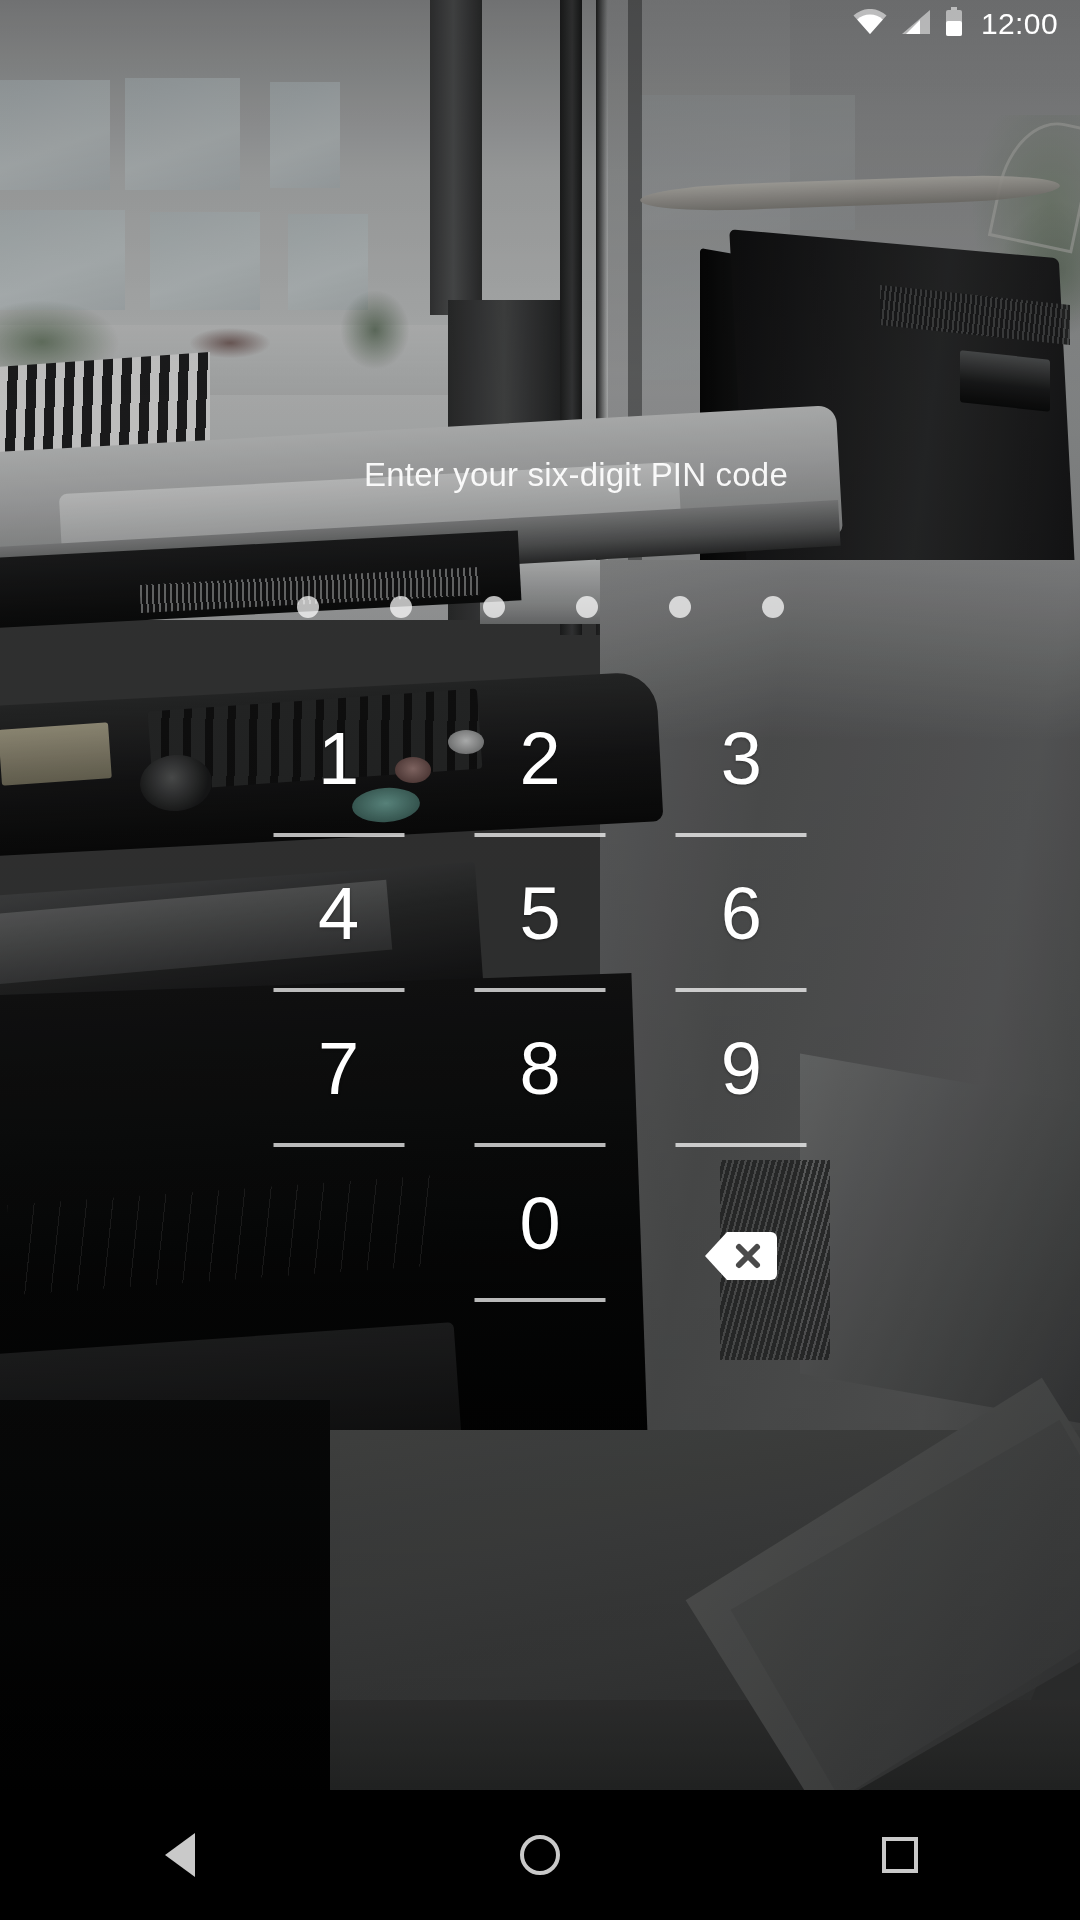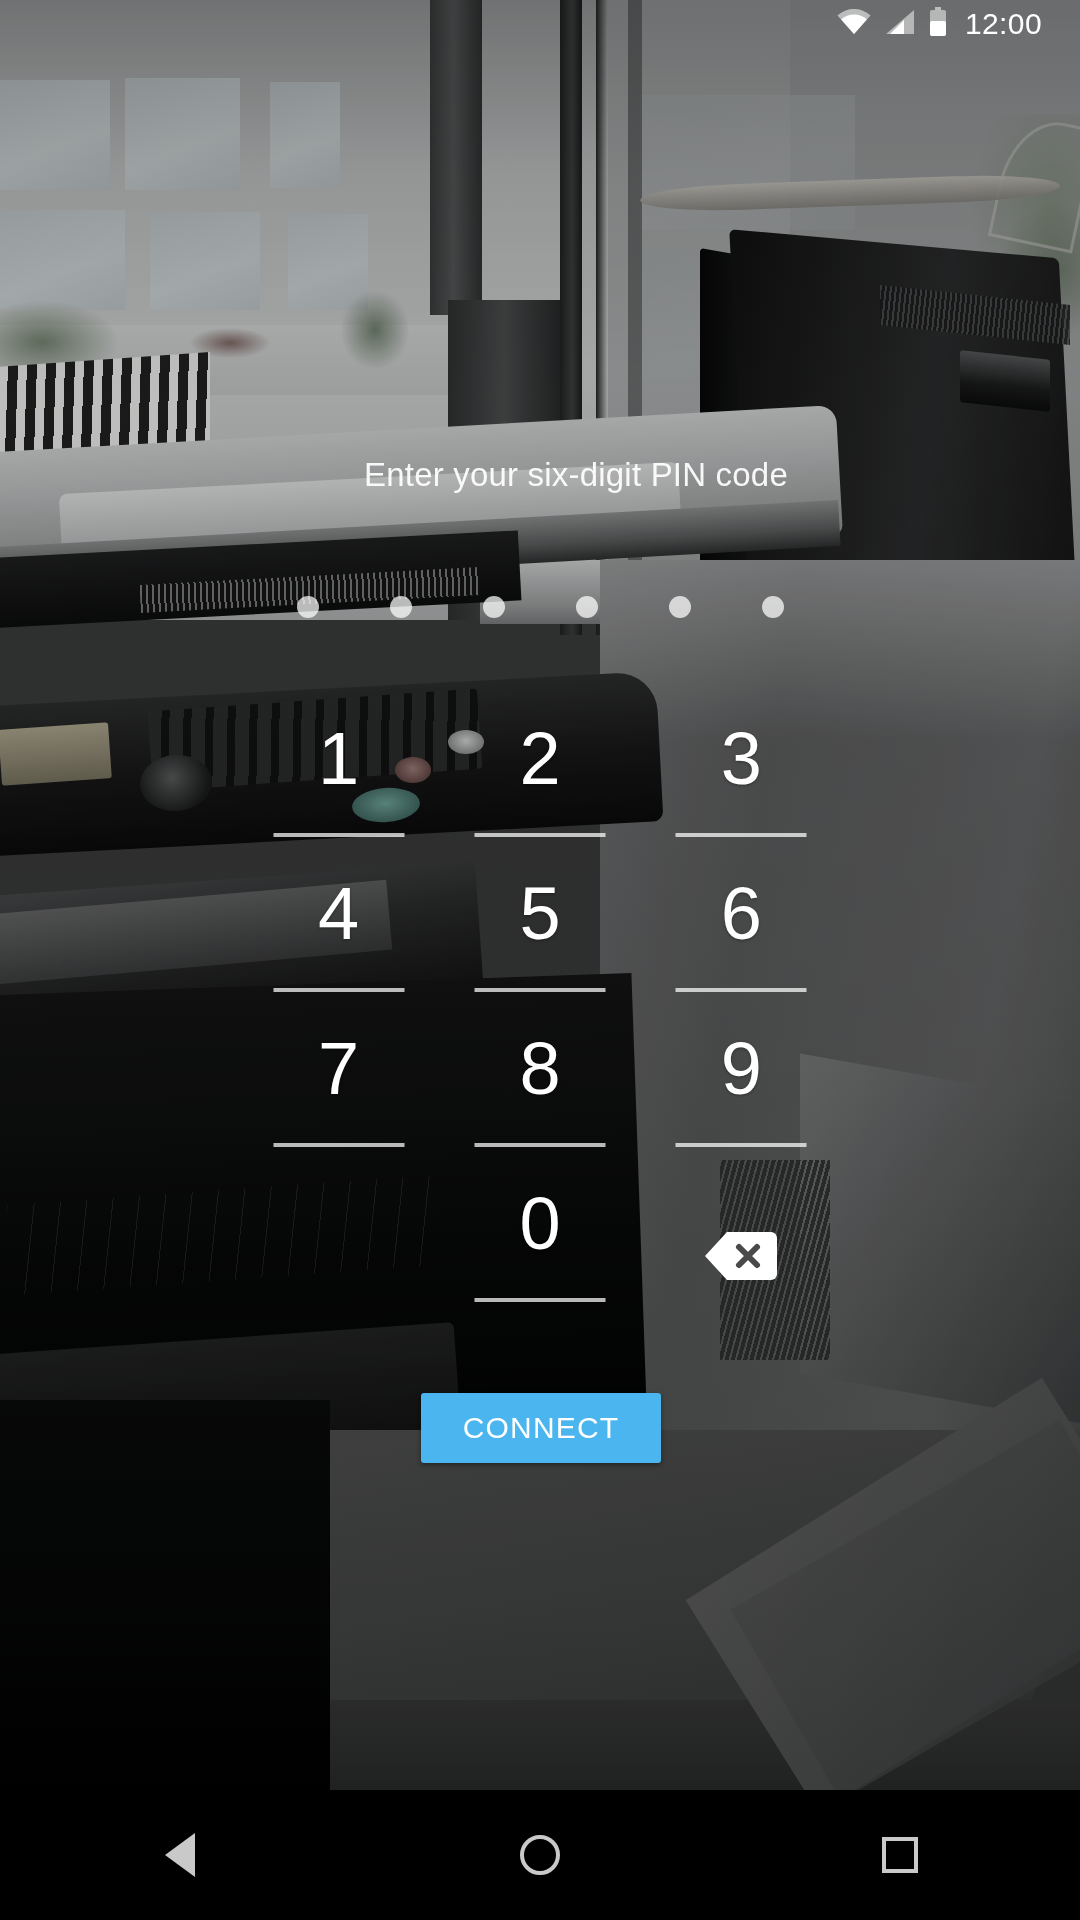--- a/index.html
+++ b/index.html
@@ -349,21 +349,21 @@
 
   
   #ui {
     position: absolute; left: 0; top: 0; width: 1080px; height: 1920px;
   }
 
   
   #statusbar {
     position: absolute; left: 0; top: 0; width: 1080px; height: 48px;
     display: flex; align-items: center; justify-content: flex-end;
-    padding-right: 38px; box-sizing: border-box;
+    padding-right: 22px; box-sizing: border-box;
     gap: 14px;
   }
   .sb-icon { display:block; }
   #clock {
     color: #ffffff;
     font-size: 30px;
     letter-spacing: .4px;
     line-height: 1;
     margin-left: 4px;
   }
@@ -639,21 +639,20 @@
         <span class="bs-wrap">
           <svg width="72" height="52" viewBox="0 0 72 52">
             <path d="M22 2 H66 A6 6 0 0 1 72 8 V44 A6 6 0 0 1 66 50 H22 L0 26 Z" fill="#ffffff"></path>
             <path d="M34 17 L52 35 M52 17 L34 35" stroke="#4a4a4a" stroke-width="6" stroke-linecap="round"></path>
           </svg>
         </span>
       </div>
 
     </div>
 
-    <button id="connect">CONNECT</button>
 
     <div id="navbar">
       <div class="nav-btn">
         <span class="nav-back"></span>
       </div>
       <div class="nav-btn">
         <span class="nav-home"></span>
       </div>
       <div class="nav-btn">
         <span class="nav-recent"></span>

